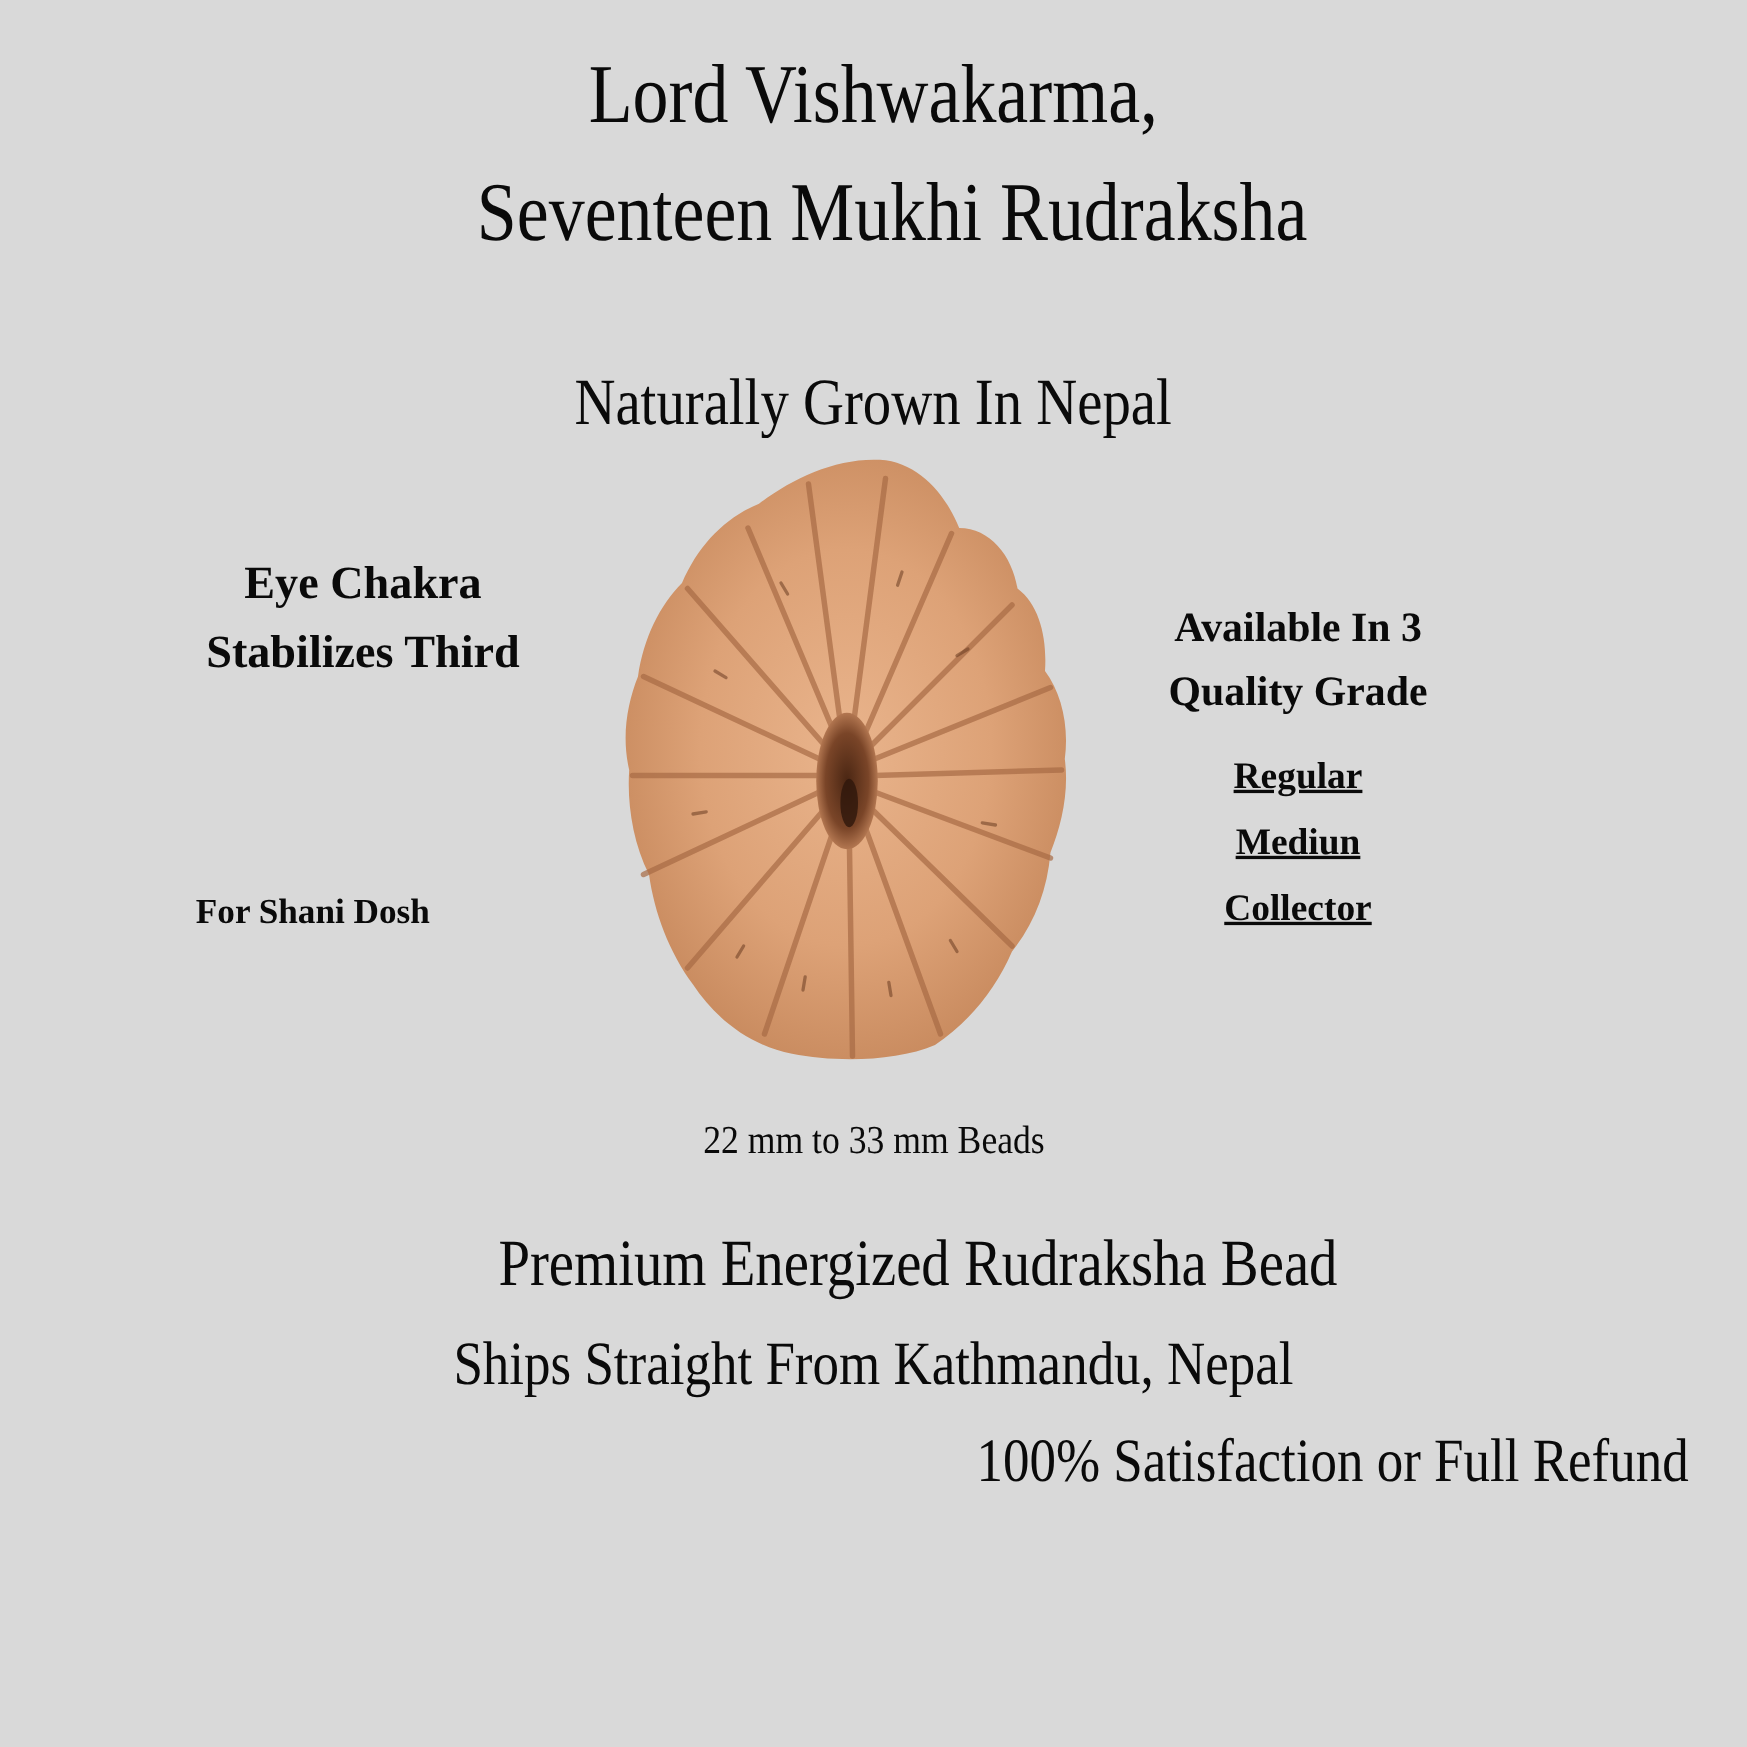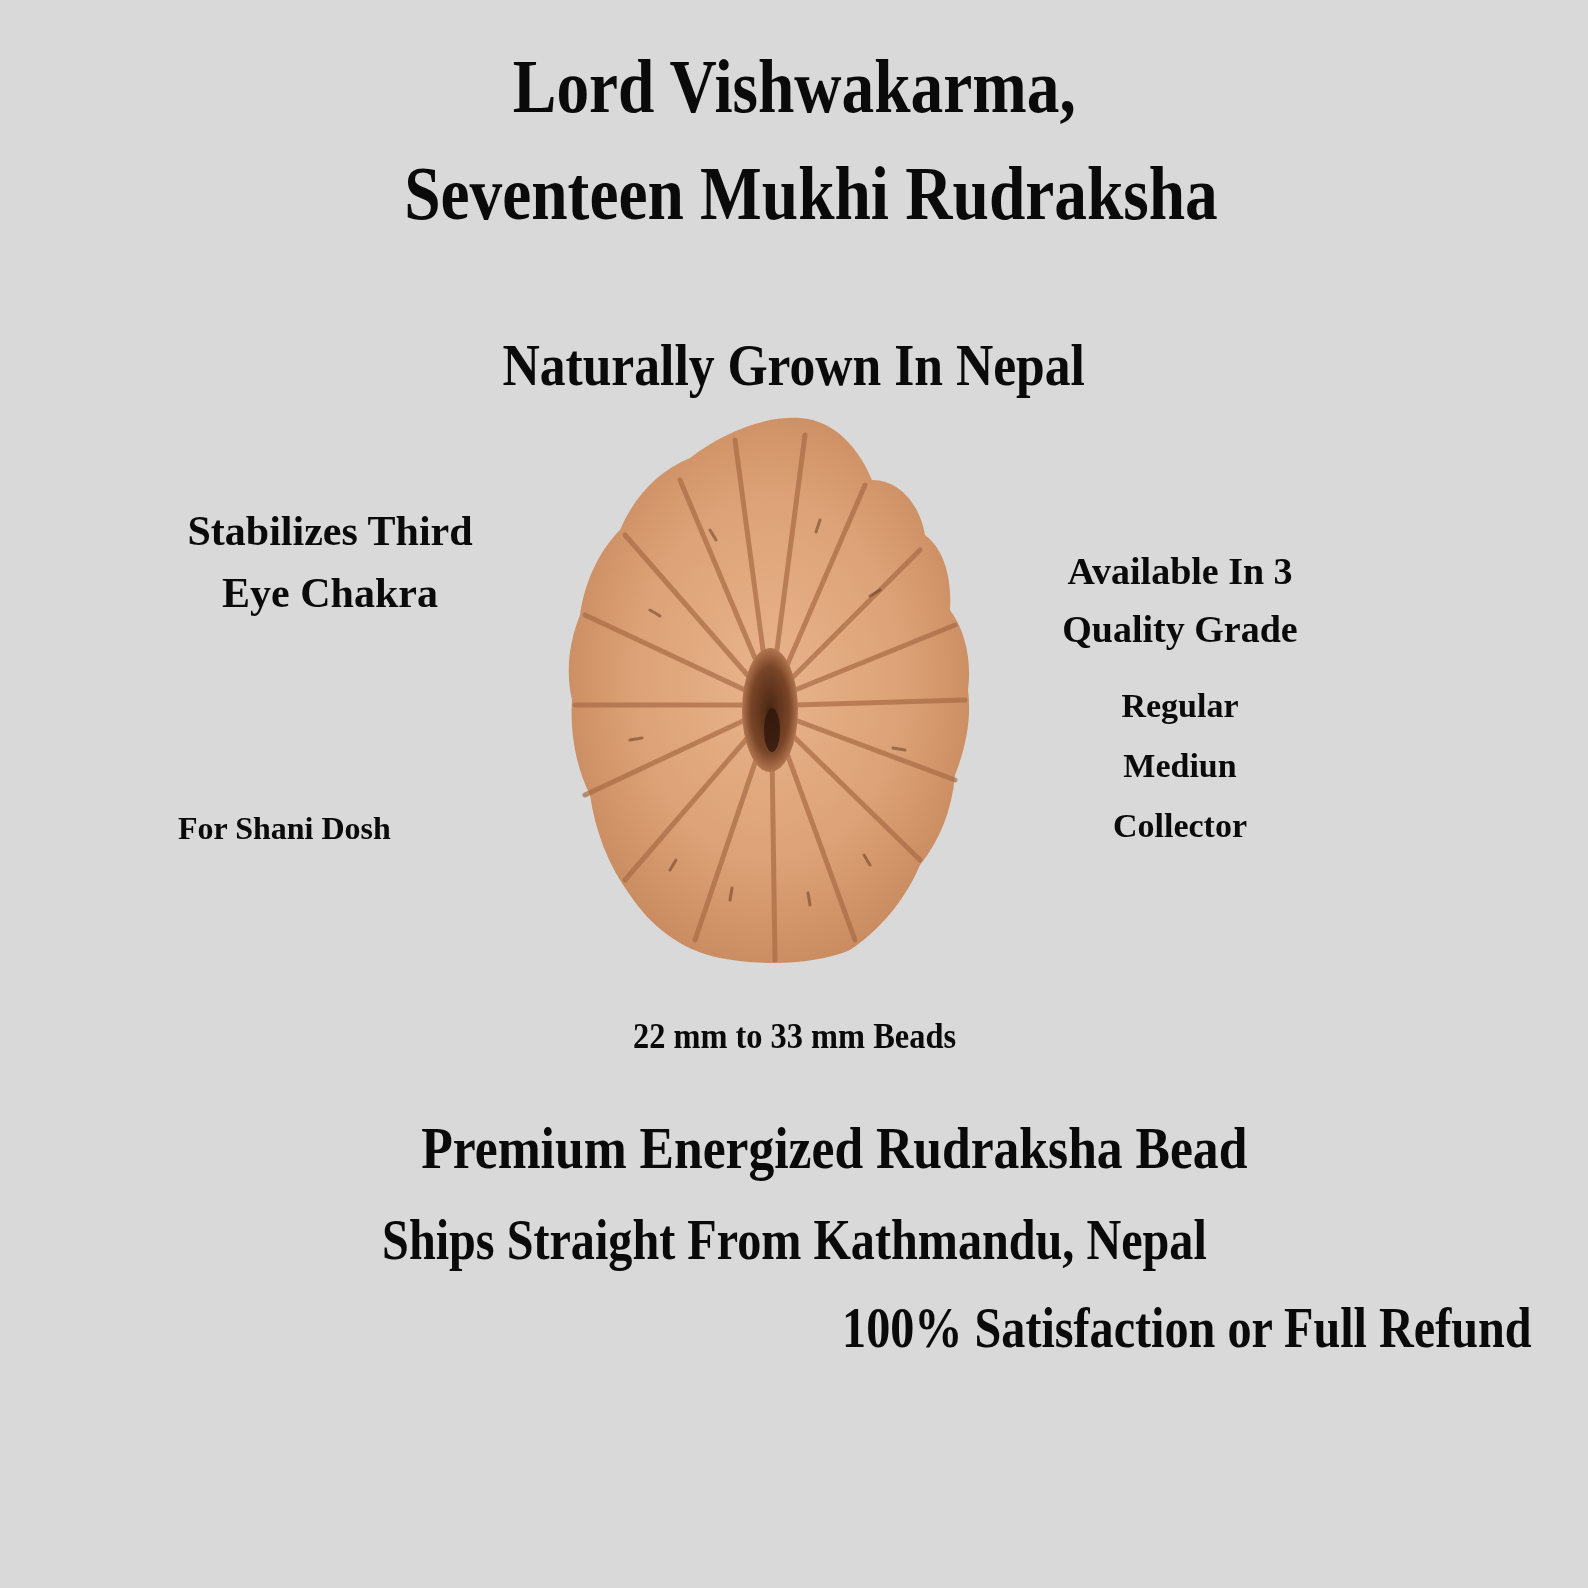--- a/index.html
+++ b/index.html
@@ -10,21 +10,21 @@
       width: 1588px;
       height: 1588px;
       background: #d9d9d9;
       position: relative;
       overflow: hidden;
       font-family: "Liberation Serif", "DejaVu Serif", serif;
       color: #0a0a0a;
     }
     .txt {
       position: absolute;
-      font-weight: bold;
+      font-weight: normal;
       white-space: nowrap;
       line-height: 1;
       margin: 0;
     }
     .center-x {
       left: 0;
       width: 1588px;
       text-align: center;
     }
     .condensed {
@@ -65,20 +65,21 @@
       width: 300px;
       text-align: center;
       font-weight: bold;
     }
     #right-block .avail {
       font-size: 38px;
       line-height: 58px;
     }
     #right-block .grades {
       margin-top: 18px;
+      text-decoration: underline;
     }
     #right-block .grade {
       font-size: 34px;
       line-height: 60px;
       display: block;
     }
 
     #bead-wrap {
       position: absolute;
       left: 560px;
@@ -97,22 +98,22 @@
     #refund span { transform: scaleX(0.86); }
   </style>
 </head>
 <body>
 
 <h1 id="title1" class="txt center-x"><span class="condensed">Lord Vishwakarma,</span></h1>
 <h1 id="title2" class="txt center-x"><span class="condensed">Seventeen Mukhi Rudraksha</span></h1>
 <h2 id="subtitle" class="txt center-x"><span class="condensed">Naturally Grown In Nepal</span></h2>
 
 <div id="left-block">
+  <div>Eye Chakra</div>
   <div>Stabilizes Third</div>
-  <div>Eye Chakra</div>
 </div>
 <div id="shani">For Shani Dosh</div>
 
 <div id="bead-wrap" aria-label="seventeen-mukhi-rudraksha-bead">
   <svg width="420" height="560" viewBox="0 0 420 560" xmlns="http://www.w3.org/2000/svg">
     <defs>
       <radialGradient id="beadGrad" cx="50%" cy="48%" r="55%">
         <stop offset="0%" stop-color="#e9b48c"></stop>
         <stop offset="60%" stop-color="#dda277"></stop>
         <stop offset="100%" stop-color="#c88a5e"></stop>

